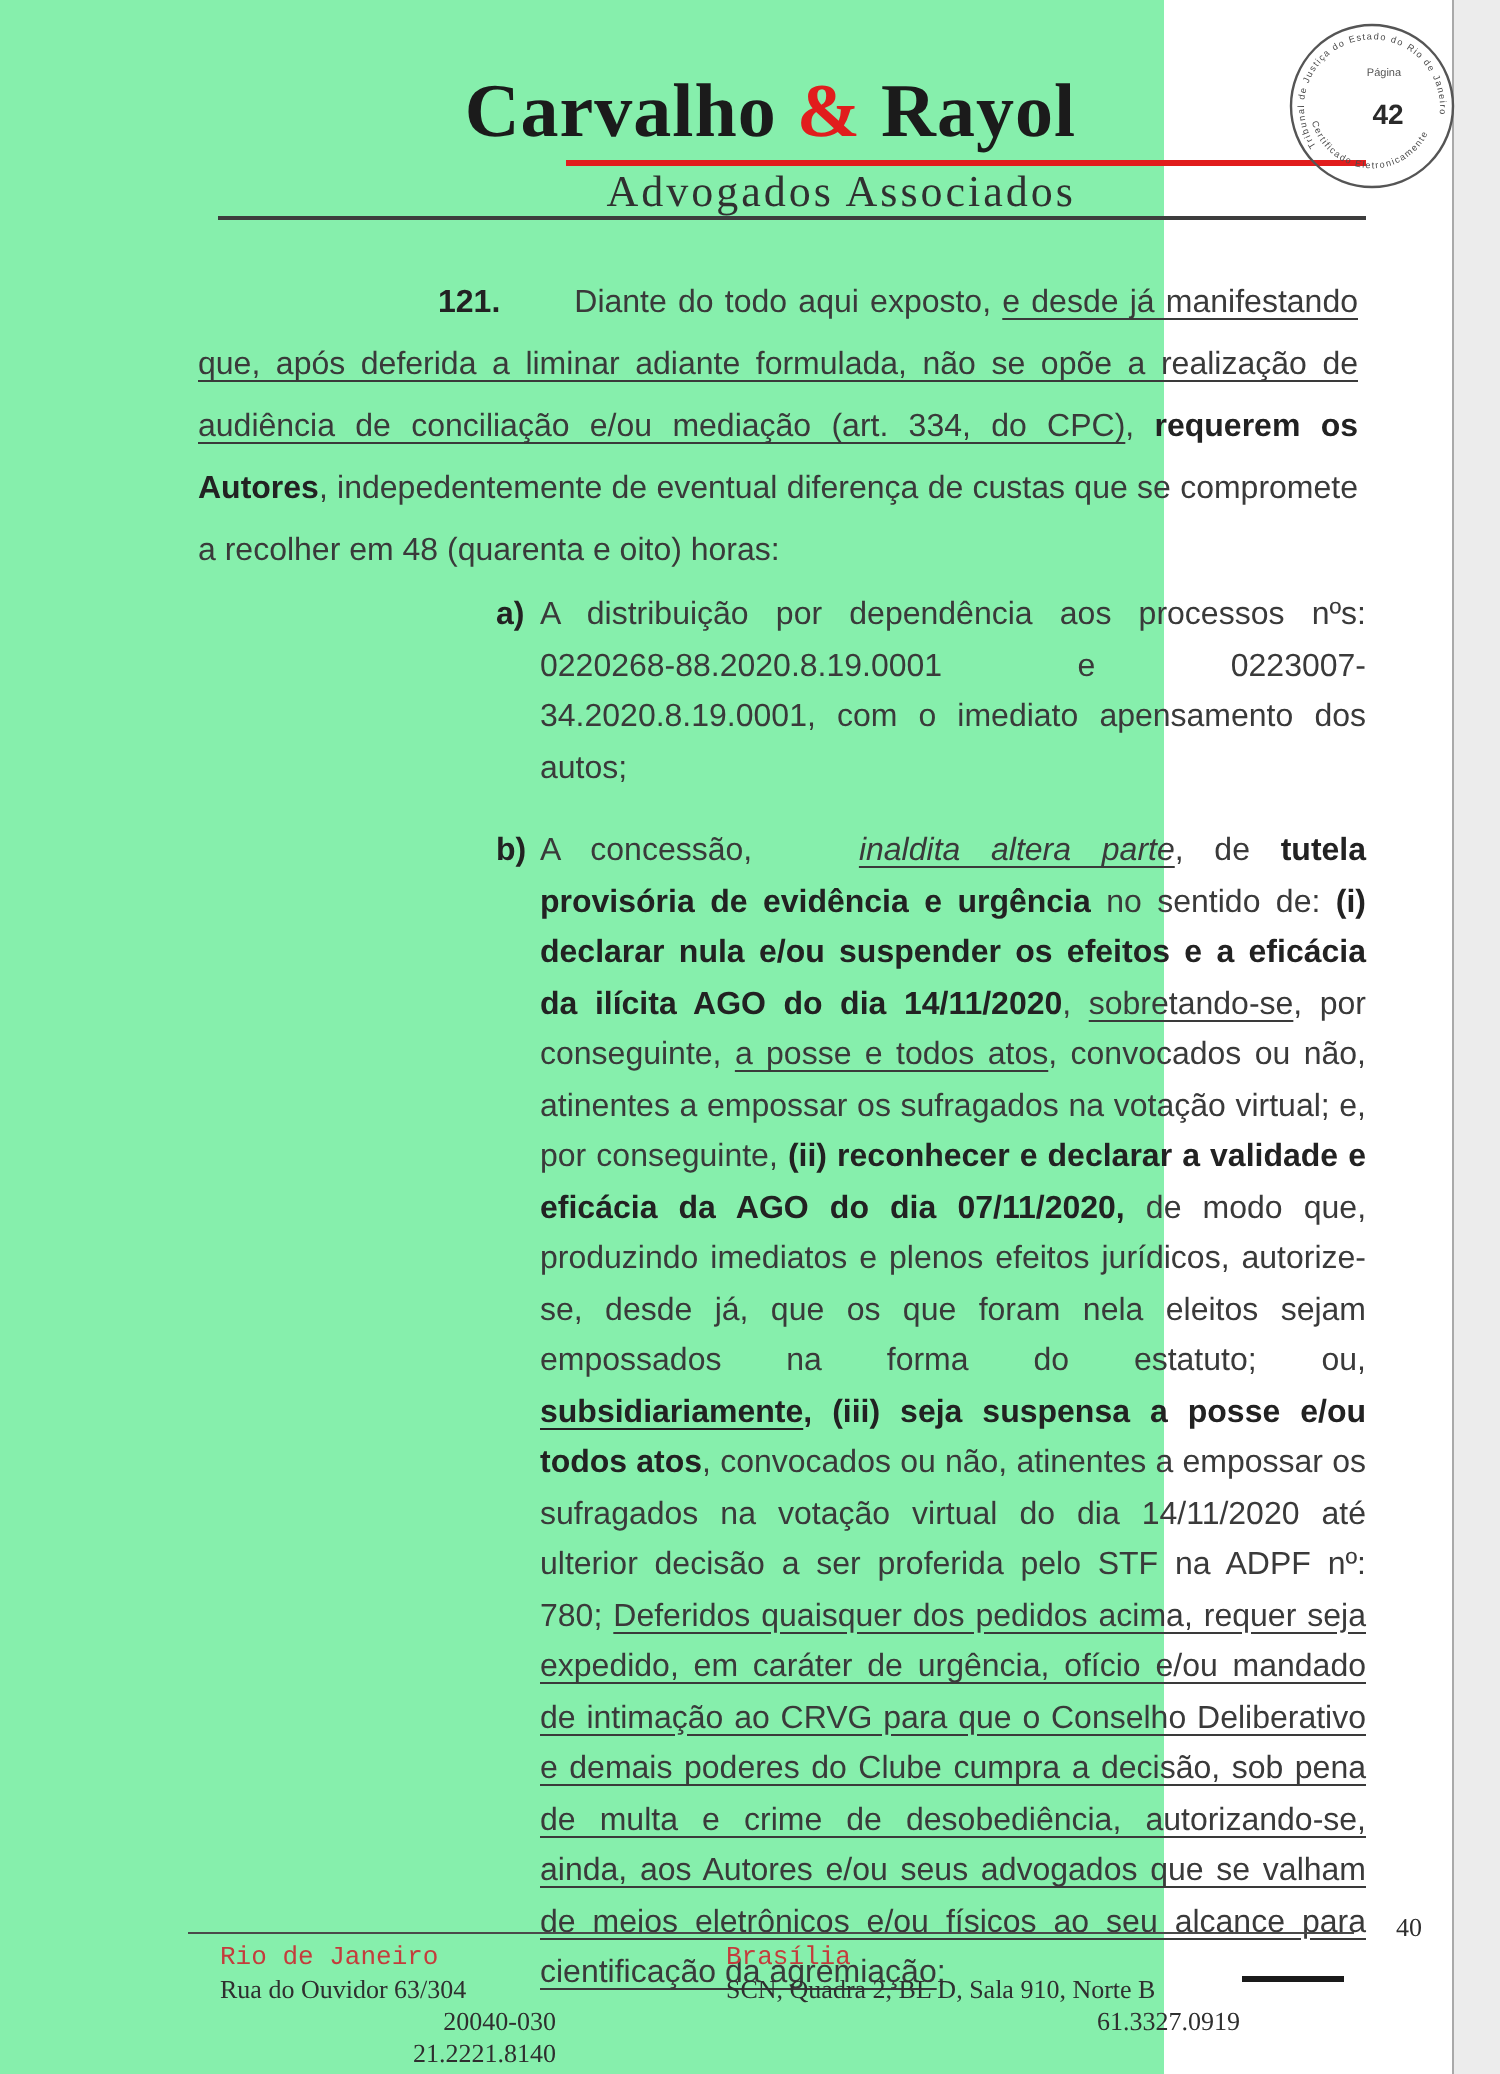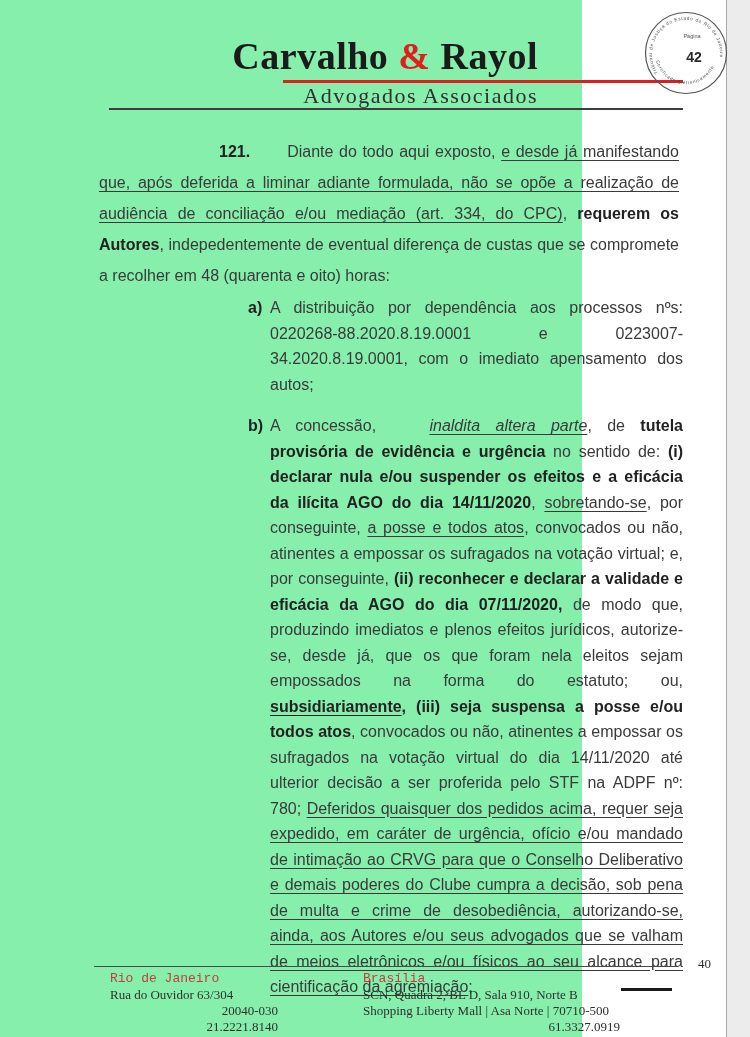--- a/index.html
+++ b/index.html
@@ -95,19 +95,18 @@
     <div class="office office-rio">
       <div class="city al">Rio de Janeiro</div>
       <div class="al">Rua do Ouvidor 63/304</div>
       <div class="ar">20040-030</div>
       <div class="ar">21.2221.8140</div>
     </div>
 
     <div class="office office-bsb">
       <div class="city al">Brasília</div>
       <div class="al">SCN, Quadra 2, BL D, Sala 910, Norte B</div>
-      <div class="al">Shopping Liberty Mall  | Asa Norte |  70710-500</div>
       <div class="ar">61.3327.0919</div>
     </div>
 
   </div>
   <div class="edge-strip"></div>
 </div>
 
 </body></html>

